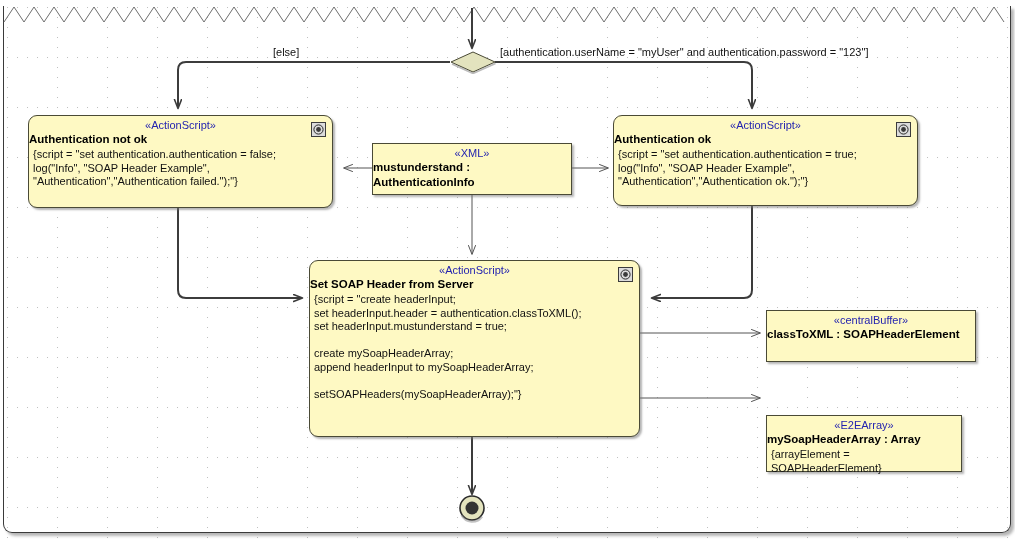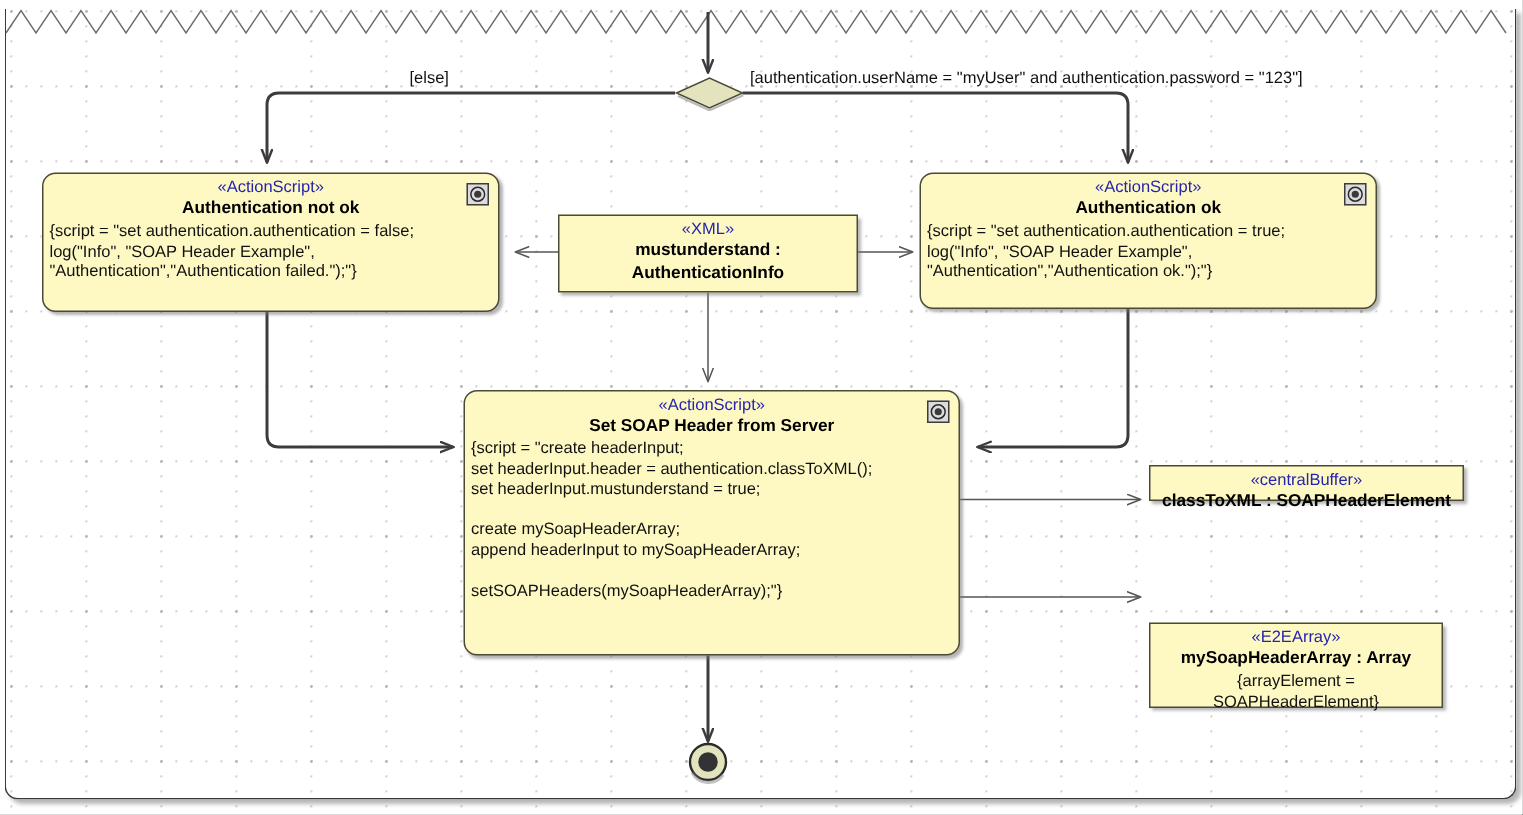--- a/index.html
+++ b/index.html
@@ -75,32 +75,31 @@
     font-size:11px;
     text-align:center;
     line-height:13px;
     padding-top:3px;
     letter-spacing:0px;
   }
   .nodename{
     font-size:11.5px;
     font-weight:bold;
     color:#000;
-    text-align:center;
     line-height:15px;
     padding-bottom:1px;
   }
   .body{
     font-size:11px;
     color:#111;
     line-height:13.6px;
     padding:0 4px 3px 4px;
     white-space:pre-wrap;
   }
-  .body.ctr{ text-align:center; padding-bottom:4px; }
+  .body.ctr{ padding-bottom:4px; }
 
   
   .nodeicon{
     position:absolute;
     right:6px; top:6px;
     width:15px; height:15px;
     background:#dcdcdc;
     border:1px solid #3c3c3c;
     box-sizing:border-box;
     display:flex; align-items:center; justify-content:center;
@@ -231,21 +230,21 @@
 
 setSOAPHeaders(mySoapHeaderArray);"}</div>
     <div class="nodeicon">
       <svg width="11" height="11" viewBox="0 0 11 11">
         <circle cx="5.5" cy="5.5" r="4.6" fill="none" stroke="#2a2a2a" stroke-width="1"></circle>
         <circle cx="5.5" cy="5.5" r="2.4" fill="#3a3a3a"></circle>
       </svg>
     </div>
   </div>
 
-  <div class="node sharp" style="left:766px; top:310px; width:210px; height:24px;">
+  <div class="node sharp" style="left:766px; top:310px; width:210px; height:52px;">
     <div class="stereo">«centralBuffer»</div>
     <div class="nodename">classToXML : SOAPHeaderElement</div>
   </div>
 
   <div class="node sharp" style="left:766px; top:368px; width:196px; height:57px;margin-top:47px;">
     <div class="stereo">«E2EArray»</div>
     <div class="nodename">mySoapHeaderArray : Array</div>
     <div class="body ctr">{arrayElement = SOAPHeaderElement}</div>
   </div>
 

